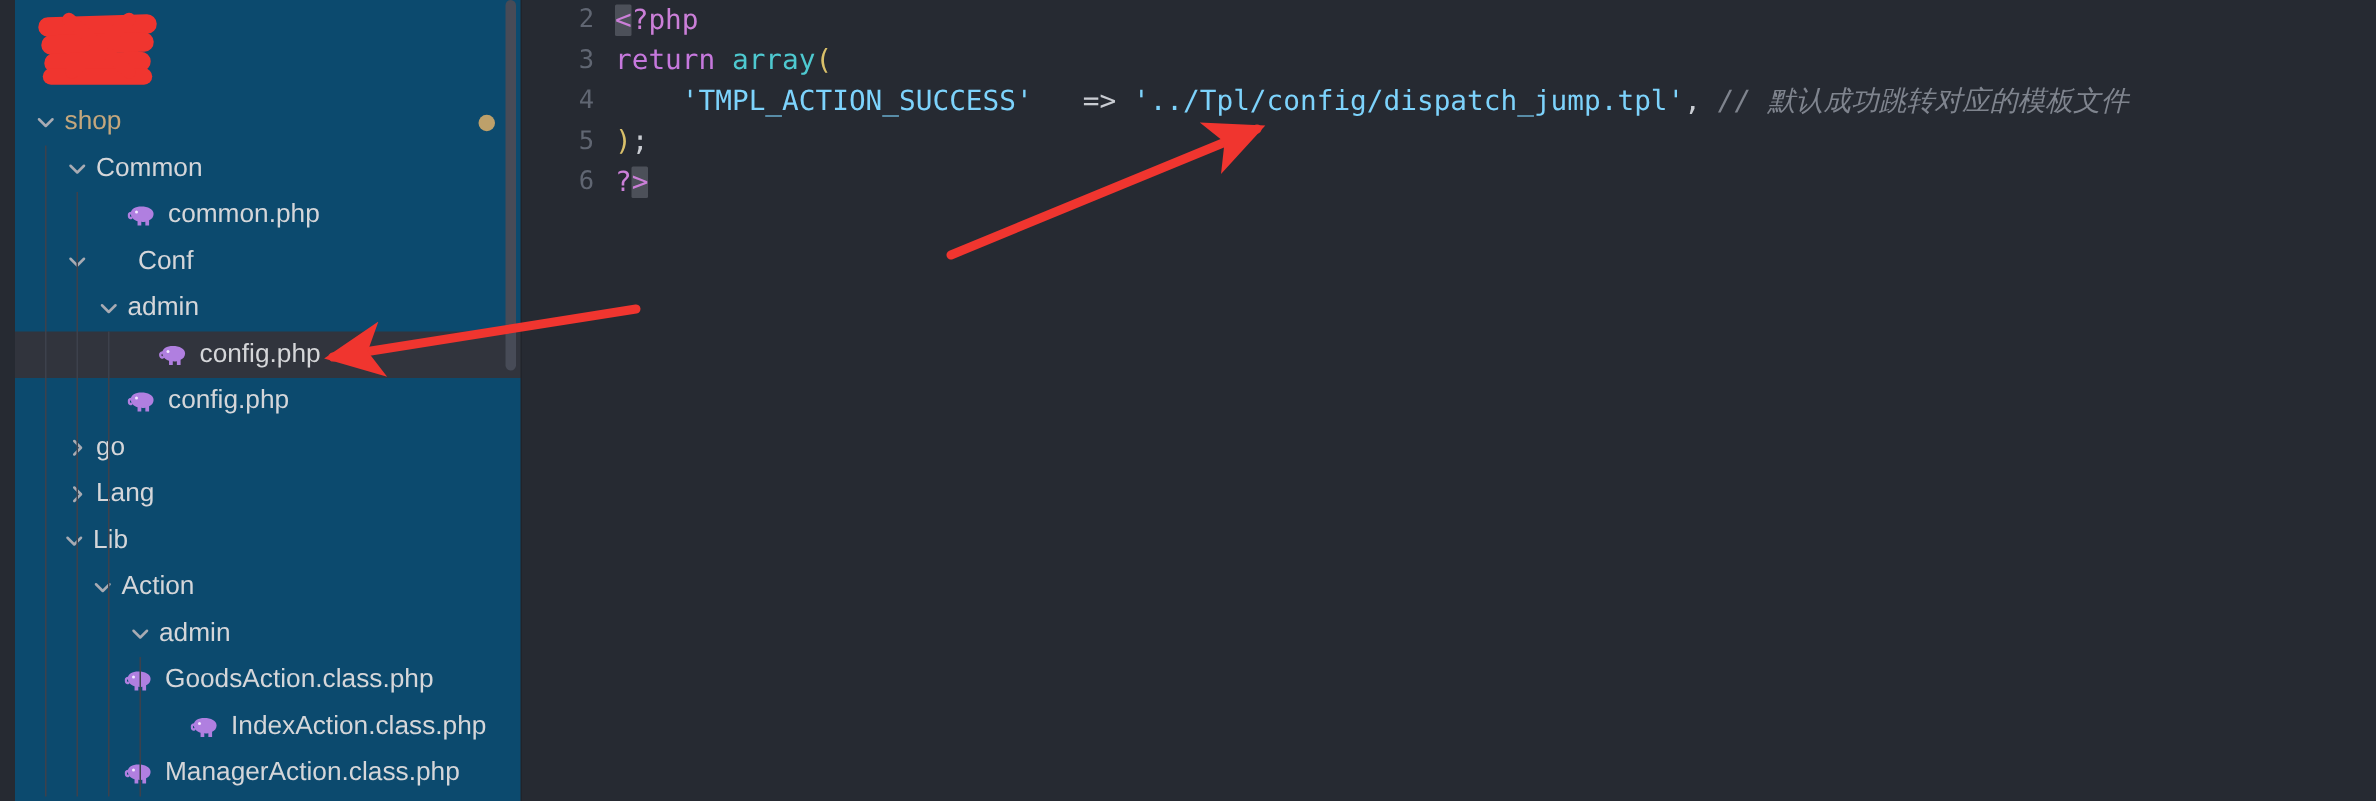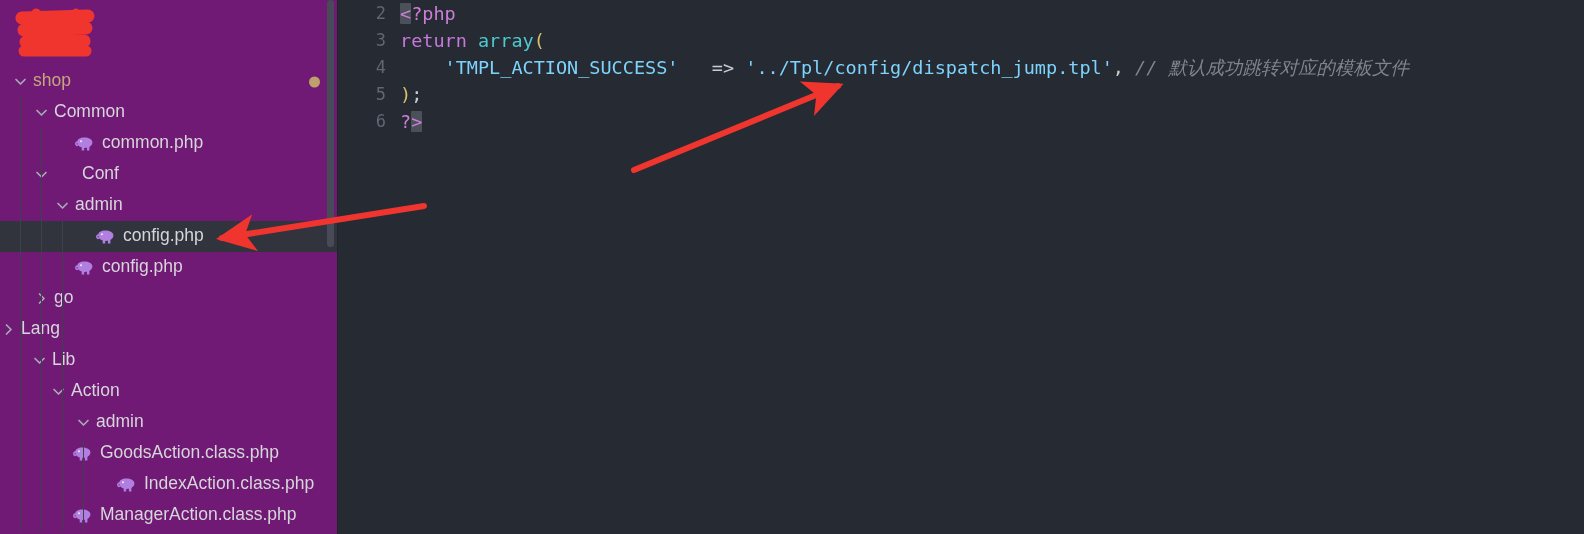--- a/index.html
+++ b/index.html
@@ -19,23 +19,24 @@
     inset: 0;
     display: flex;
     background: #262a32;
   }
 
   
   .sidebar {
     position: relative;
     width: 338px;
     height: 534px;
-    background: #701a75;
+    background: #0c4a6e;
     flex: 0 0 338px;
     overflow: hidden;
+    margin-left: 10px;
   }
   .sidebar-inner {
     position: absolute;
     inset: 0;
   }
 
   .redaction {
     position: absolute;
     left: 14px;
     top: 6px;
@@ -268,21 +269,21 @@
             <span class="label">config.php</span>
           </div>
           <div class="row" style="padding-left: 33px;">
             <span class="arrow">
               <svg width="17" height="17" viewBox="0 0 17 17">
                 <path d="M6.5 4 L11 8.5 L6.5 13" fill="none" stroke="#a8abb3" stroke-width="1.7" stroke-linecap="round" stroke-linejoin="round"></path>
               </svg>
             </span>
             <span class="label">go</span>
           </div>
-          <div class="row" style="">
+          <div class="row" style="padding-left: 33px;">
             <span class="arrow">
               <svg width="17" height="17" viewBox="0 0 17 17">
                 <path d="M6.5 4 L11 8.5 L6.5 13" fill="none" stroke="#a8abb3" stroke-width="1.7" stroke-linecap="round" stroke-linejoin="round"></path>
               </svg>
             </span>
             <span class="label">Lang</span>
           </div>
           <div class="row" style="padding-left: 31px;">
             <span class="arrow">
               <svg width="17" height="17" viewBox="0 0 17 17">

